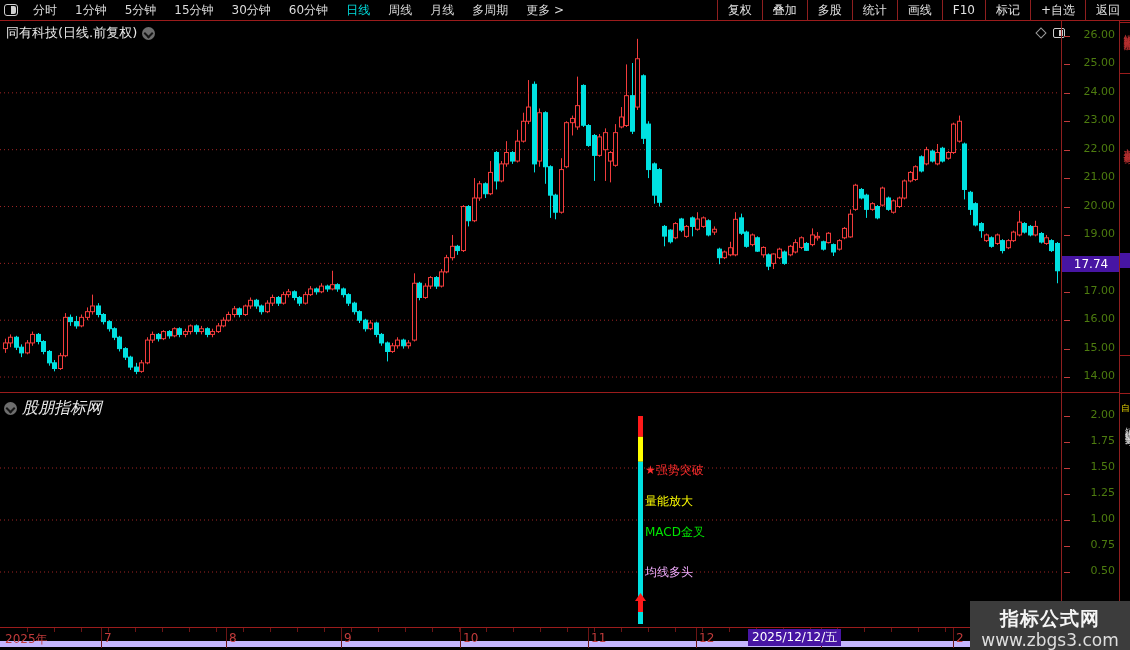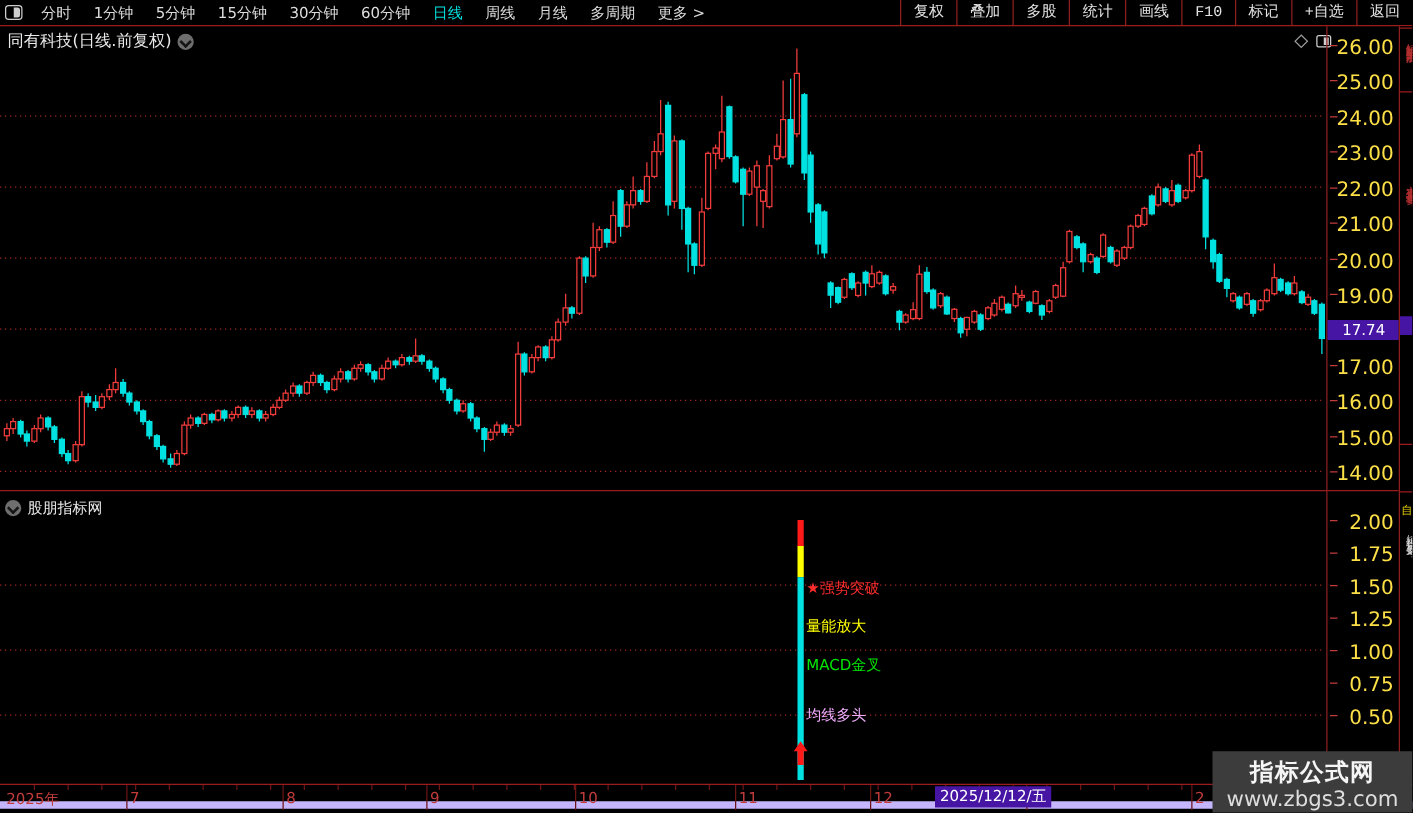--- a/index.html
+++ b/index.html
@@ -13,48 +13,48 @@
     border-bottom:1px solid #9b1c1c; display:flex; align-items:center; }
   #win-icon { width:14px; height:12px; border:1px solid #cfcfcf; border-radius:3px;
     margin:0 6px 0 4px; position:relative; }
   #win-icon::after { content:""; position:absolute; right:1px; top:1px; bottom:1px;
     width:5px; background:#cfcfcf; border-radius:0 2px 2px 0; }
   .tb-item { color:#dcdcdc; font-size:12px; padding:0 9px; line-height:20px;
     white-space:nowrap; cursor:default; }
   .tb-item.active { color:#00dede; }
   #toolbar-right { margin-left:auto; display:flex; height:21px; }
   .tb-btn { color:#e2e2e2; font-size:12px; line-height:20px; padding:0 10px;
-    border-left:1px solid #8f1f1f; white-space:nowrap;font-family:Liberation Mono, monospace; }
+    border-left:1px solid #8f1f1f; white-space:nowrap; }
 
   
   #main-chart { left:0; top:21px; }
   #panel-chart { left:0; top:393px; }
   .vline { width:1px; background:#8f1f1f; }
   .hline { height:1px; background:#9b1c1c; }
 
   #title-row { left:6px; top:24px; display:flex; align-items:center; gap:5px; }
   #chart-title { color:#e9e9e9; font-size:13px; }
   .chev-circle { width:13px; height:13px; border-radius:50%; background:#6e6e6e;
     position:relative; }
   .chev-circle::after { content:""; position:absolute; left:3px; top:3px; width:5px;
     height:5px; border-right:2px solid #151515; border-bottom:2px solid #151515;
     transform:rotate(45deg); }
 
   #corner-icons { left:1037px; top:28px; display:flex; gap:8px; align-items:center; }
   #diamond-icon { width:8px; height:8px; border:1px solid #9a9a9a; transform:rotate(45deg); }
   #pane-icon { width:12px; height:10px; border:1px solid #cfcfcf; border-radius:2px; position:relative; }
   #pane-icon::after { content:""; position:absolute; right:1px; top:1px; bottom:1px; width:4px; background:#cfcfcf; }
 
-  .y-label { position:absolute; color:#fde047; font-size:16px; width:52px; text-align:right; }
+  .y-label { position:absolute; color:#4d7c0f; font-size:11px; width:52px; text-align:right; }
   .y-tick { position:absolute; width:6px; height:1px; background:#c23b3b; }
   #price-tag { left:1062px; width:58px; height:16px; background:#4715a3; color:#fff;
     font-size:12px; text-align:center; line-height:16px; }
 
   #panel-title-row { left:4px; top:398px; display:flex; align-items:center; gap:5px; }
-  #panel-title { color:#e9e9e9; font-size:12px; }
+  #panel-title { color:#e9e9e9; font-size:16px;font-style:italic; }
 
   .sig-label { position:absolute; font-size:12px; white-space:nowrap; }
 
   
   #xaxis { left:0; top:627px; width:1130px; height:20px; background:#000;
     border-top:1px solid #9b1c1c; border-bottom:6px solid #c4b5fd; }
   .x-label { position:absolute; top:3px; color:#c23b3b; font-size:12px; white-space:nowrap; }
   .x-month-line { position:absolute; top:0; width:1px; height:20px; background:#6b1515; }
   .x-tick { position:absolute; top:0; width:1px; height:4px; background:#6b1515; }
   #date-tag { position:absolute; top:1px; height:17px; background:#4715a3; color:#fff;

